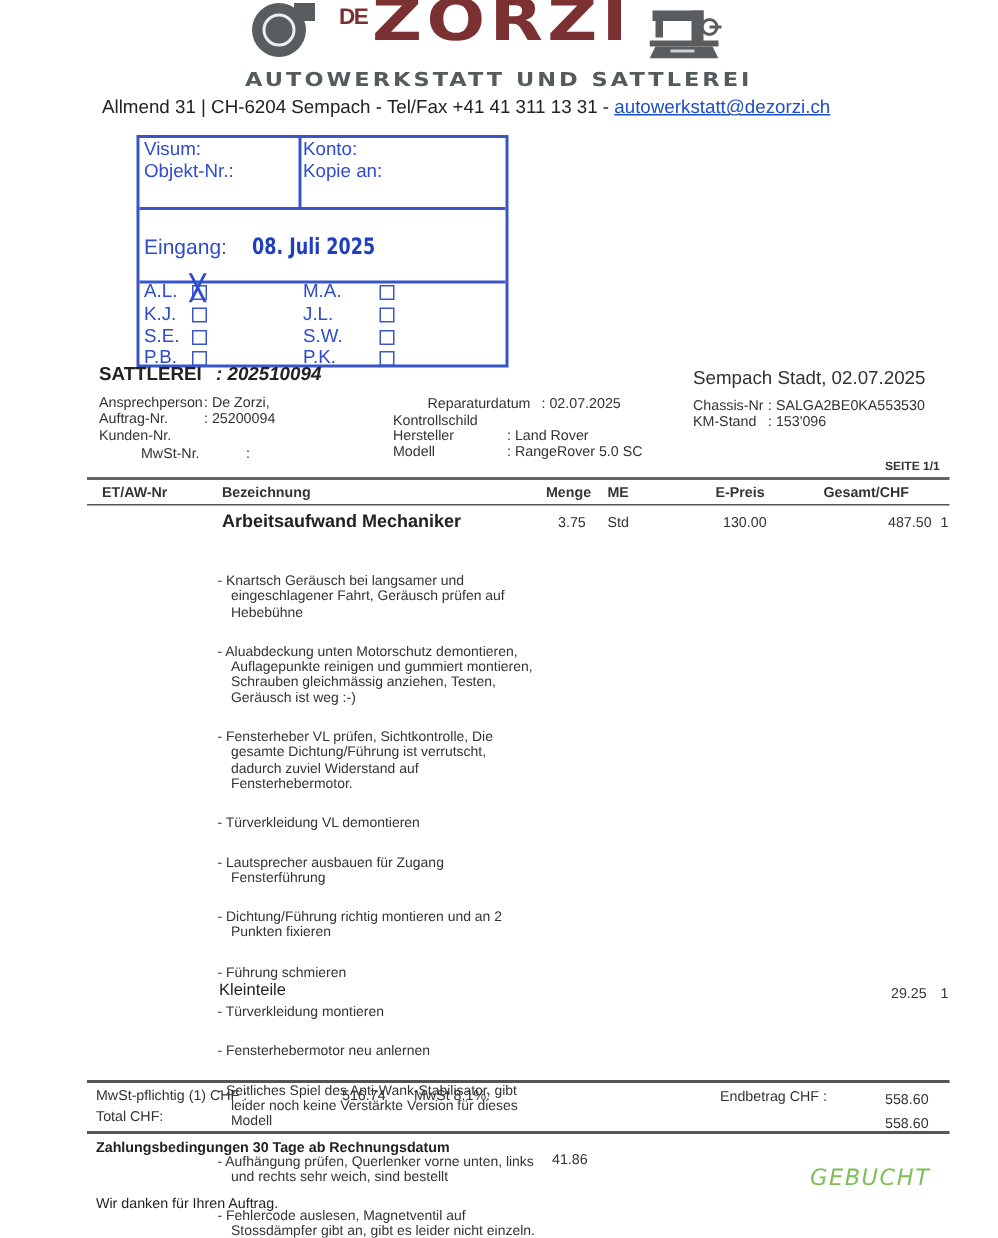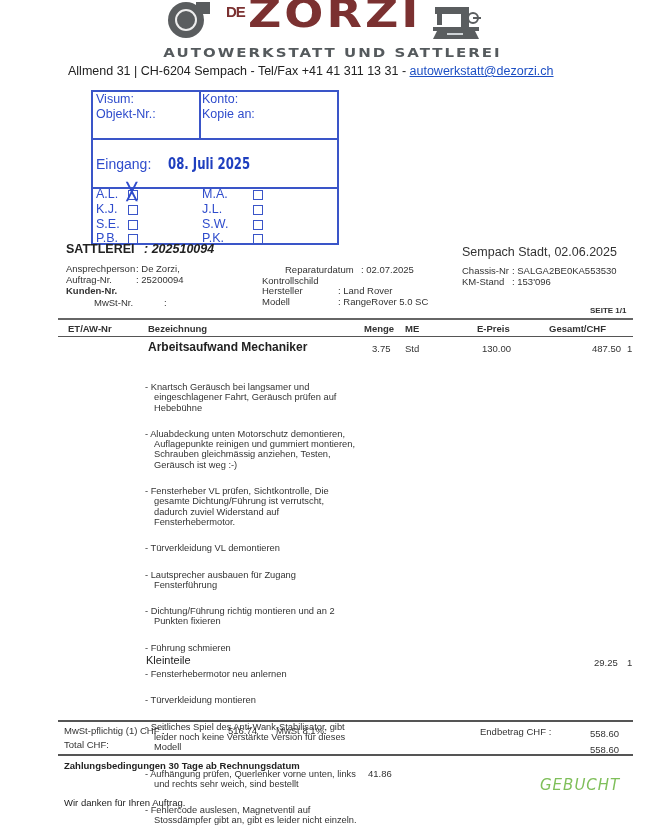--- a/index.html
+++ b/index.html
@@ -115,26 +115,26 @@
   <span class="lbl" style="left:3px;top:139px;">P.B.</span>
   <span class="lbl cb" style="left:35px;top:142px;"></span>
   <span class="lbl" style="left:109px;top:139px;">P.K.</span>
   <span class="lbl cb" style="left:160px;top:142px;"></span>
 </div>
 
 <div class="rechnung">
   <span>SATTLEREI</span>
   <span style="margin-left:6px;font-style:italic;">: 202510094</span>
 </div>
-<div class="place-date">Sempach Stadt, 02.06.2025</div>
+<div class="place-date">Sempach Stadt, 02.07.2025</div>
 
 <div class="meta" style="left:66px;top:264px;">
   <div><span style="display:inline-block;width:70px;">Ansprechperson</span><span>: De Zorzi,</span></div>
   <div><span style="display:inline-block;width:70px;">Auftrag-Nr.</span><span>: 25200094</span></div>
-  <div style="margin-top:1px;"><span style="display:inline-block;width:70px;font-weight:bold;">Kunden-Nr.</span><span></span></div>
+  <div style="margin-top:1px;"><span style="display:inline-block;width:70px;">Kunden-Nr.</span><span></span></div>
   <div style="margin-top:1px;padding-left:28px;"><span style="display:inline-block;width:70px;">MwSt-Nr.</span><span>:</span></div>
 </div>
 
 <div class="meta" style="left:262px;top:265px;">
   <div><span style="display:inline-block;width:76px;padding-left:23px;">Reparaturdatum</span><span>: 02.07.2025</span></div>
   <div><span style="display:inline-block;width:76px;">Kontrollschild</span><span></span></div>
   <div><span style="display:inline-block;width:76px;">Hersteller</span><span>: Land Rover</span></div>
   <div><span style="display:inline-block;width:76px;">Modell</span><span>: RangeRover 5.0 SC</span></div>
 </div>
 
@@ -161,22 +161,22 @@
   <span class="num" style="left:592px;top:343px;">487.50</span>
   <span class="num" style="left:627px;top:343px;">1</span>
   <ul class="tasks">
     <li>Knartsch Geräusch bei langsamer und eingeschlagener Fahrt, Geräusch prüfen auf Hebebühne</li>
     <li>Aluabdeckung unten Motorschutz demontieren, Auflagepunkte reinigen und gummiert montieren, Schrauben gleichmässig anziehen, Testen, Geräusch ist weg :-)</li>
     <li>Fensterheber VL prüfen, Sichtkontrolle, Die gesamte Dichtung/Führung ist verrutscht, dadurch zuviel Widerstand auf Fensterhebermotor.</li>
     <li>Türverkleidung VL demontieren</li>
     <li>Lautsprecher ausbauen für Zugang Fensterführung</li>
     <li>Dichtung/Führung richtig montieren und an 2 Punkten fixieren</li>
     <li>Führung schmieren</li>
+    <li>Türverkleidung montieren</li>
     <li>Fensterhebermotor neu anlernen</li>
-    <li>Türverkleidung montieren</li>
     <li>Seitliches Spiel des Anti-Wank-Stabilisator, gibt leider noch keine Verstärkte Version für dieses Modell</li>
     <li>Aufhängung prüfen, Querlenker vorne unten, links und rechts sehr weich, sind bestellt</li>
     <li>Fehlercode auslesen, Magnetventil auf Stossdämpfer gibt an, gibt es leider nicht einzeln.</li>
   </ul>
 </div>
 
 <div>
   <span class="kleinteile">Kleinteile</span>
   <span class="num" style="left:594px;top:657px;">29.25</span>
   <span class="num" style="left:627px;top:657px;">1</span>

